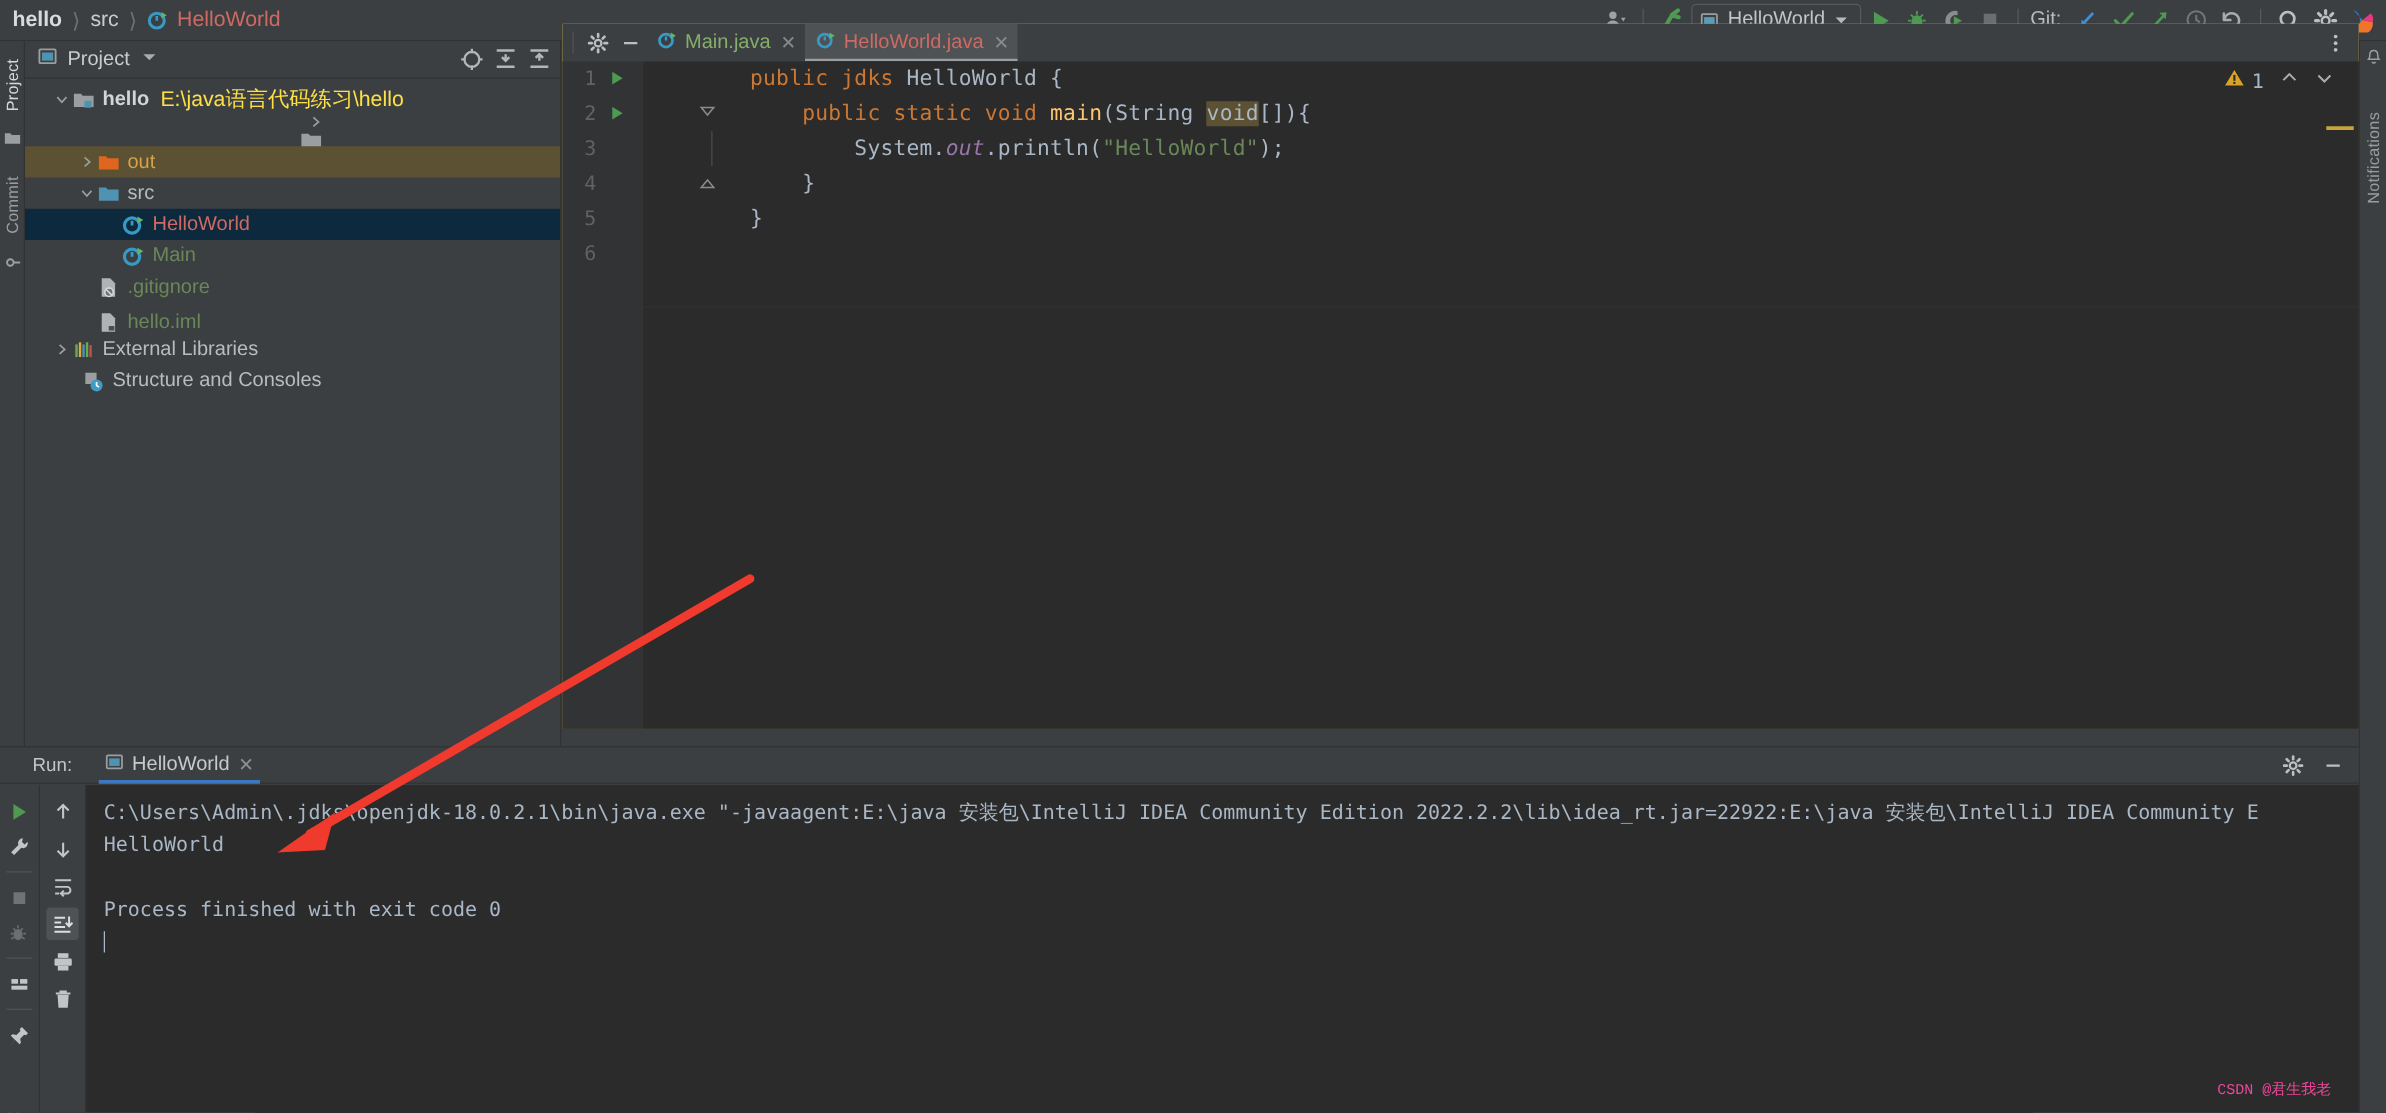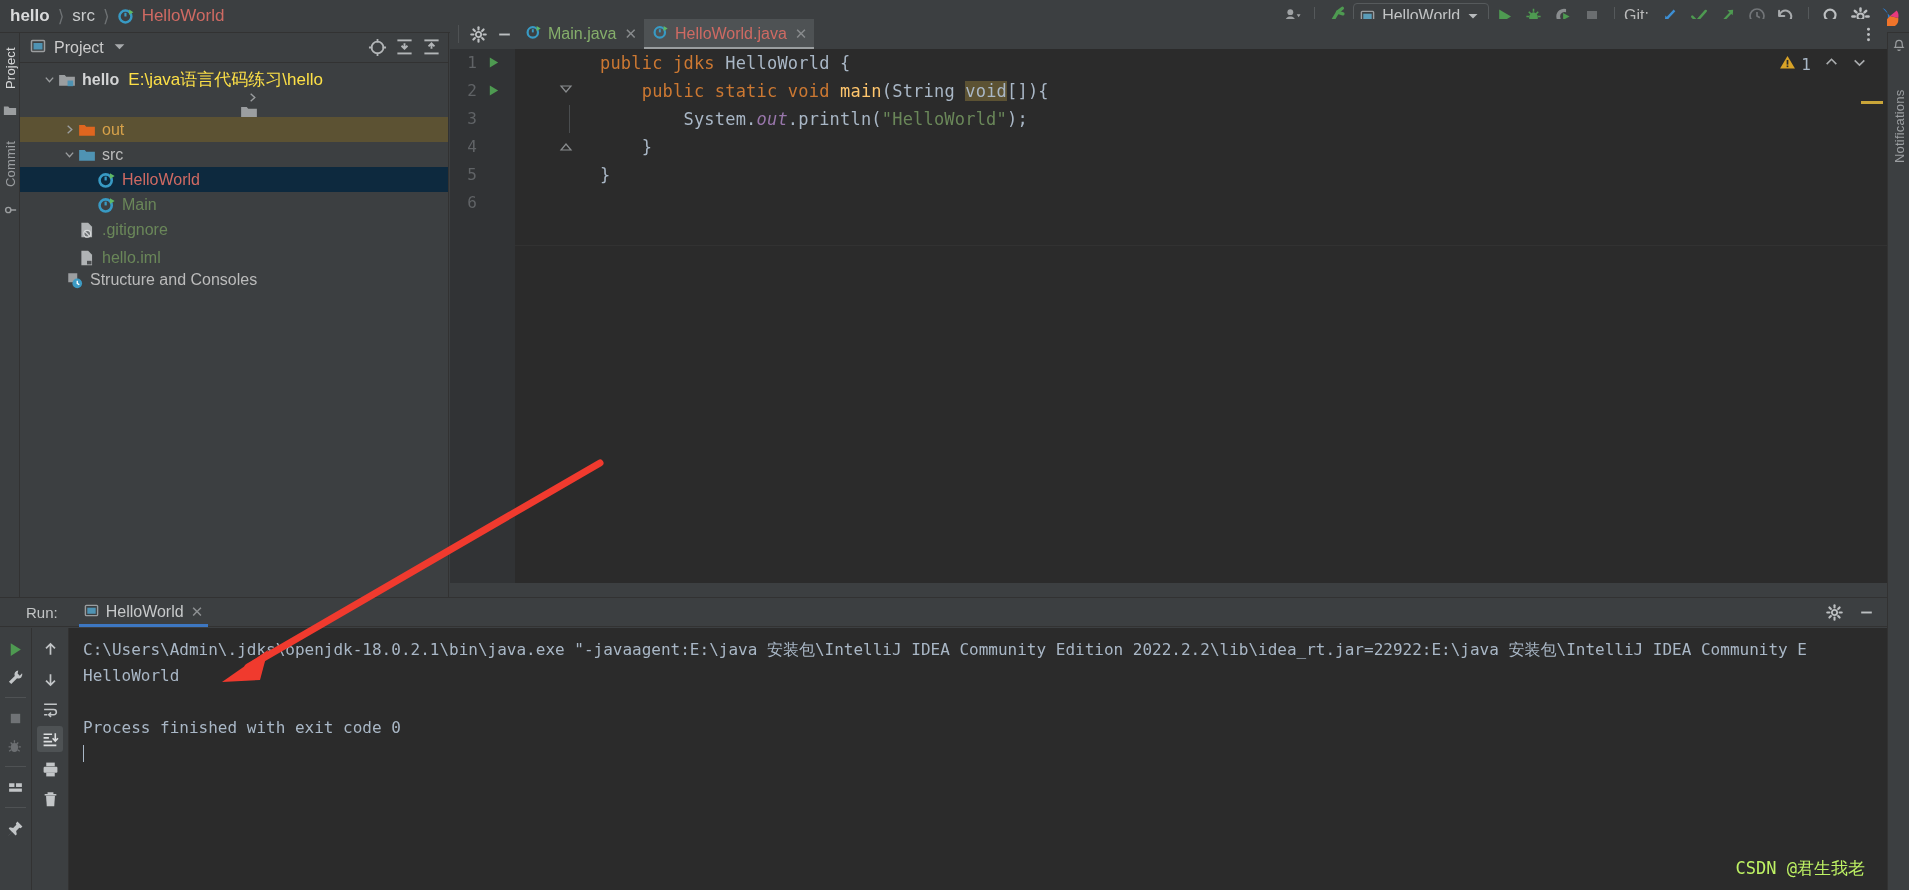--- a/index.html
+++ b/index.html
@@ -185,21 +185,21 @@
     flex: 1; background: #2b2b2b; position: relative;
     font-family: "DejaVu Sans Mono", monospace; font-size: 16px;
     padding: 9px 0 0 14px; overflow: hidden; white-space: nowrap;
   }
   .cl { height: 26px; line-height: 26px; color: #a9b7c6; }
   .caret {
     display: inline-block; width: 1px; height: 17px; background: #a9b7c6;
     vertical-align: -3px;
   }
   .watermark {
-    position: absolute; right: 22px; bottom: 10px; font-size: 17px; color: #bef264;
+    position: absolute; right: 22px; bottom: 10px; font-size: 12px; color: #ec4899; font-family: Liberation Mono, monospace;
   }
 
   
   .arrow { position: absolute; left: 0; top: 0; width: 1909px; height: 890px; pointer-events: none; }
 </style>
 </head>
 <body>
 
 <div class="ide">
 
@@ -481,20 +481,35 @@
       </div>
 
       <div class="trow" style="padding-left:58px;align-items:flex-end;">
         <span class="ticon"><svg width="18" height="18" viewBox="0 0 16 16">
               <path d="M3 1.5 h6 l3.5 3.5 v9.5 H3 z" fill="#b0b3b5"></path>
               <rect x="8" y="10.5" width="4" height="3.2" fill="#4a4d4f"></rect>
             </svg></span>
         <span class="tlabel green">hello.iml</span>
       </div>
 
+      <div class="trow" style="padding-left:20px;">
+        <span class="tw">
+            <svg width="11" height="11" viewBox="0 0 12 12">
+              <path d="M4 2 L8.5 6 L4 10" stroke="#9b9ea0" stroke-width="1.5" fill="none"></path>
+            </svg>
+          </span>
+        <span class="ticon"><svg width="18" height="18" viewBox="0 0 16 16">
+              <rect x="2" y="4" width="1.7" height="9" fill="#6fa84f"></rect>
+              <rect x="4.5" y="2.5" width="1.7" height="10.5" fill="#e0a83e"></rect>
+              <rect x="7" y="4" width="1.7" height="9" fill="#4f93b3"></rect>
+              <rect x="9.5" y="2.5" width="1.7" height="10.5" fill="#6fa84f"></rect>
+              <rect x="12" y="4.5" width="1.7" height="8.5" fill="#c05050"></rect>
+            </svg></span>
+        <span class="tlabel">External Libraries</span>
+      </div>
 
       <div class="trow" style="padding-left:46px;">
         <span class="ticon"><svg width="18" height="18" viewBox="0 0 16 16">
               <path d="M2 2 h8 v8 H2 z" fill="#9b9ea0"></path>
               <circle cx="10" cy="11" r="4.3" fill="#3d9bc4"></circle>
               <path d="M10 8.6 V11 l1.8 1.2" stroke="#ffffff" stroke-width="1.2" fill="none"></path>
             </svg></span>
         <span class="tlabel">Structure and Consoles</span>
       </div>
 

